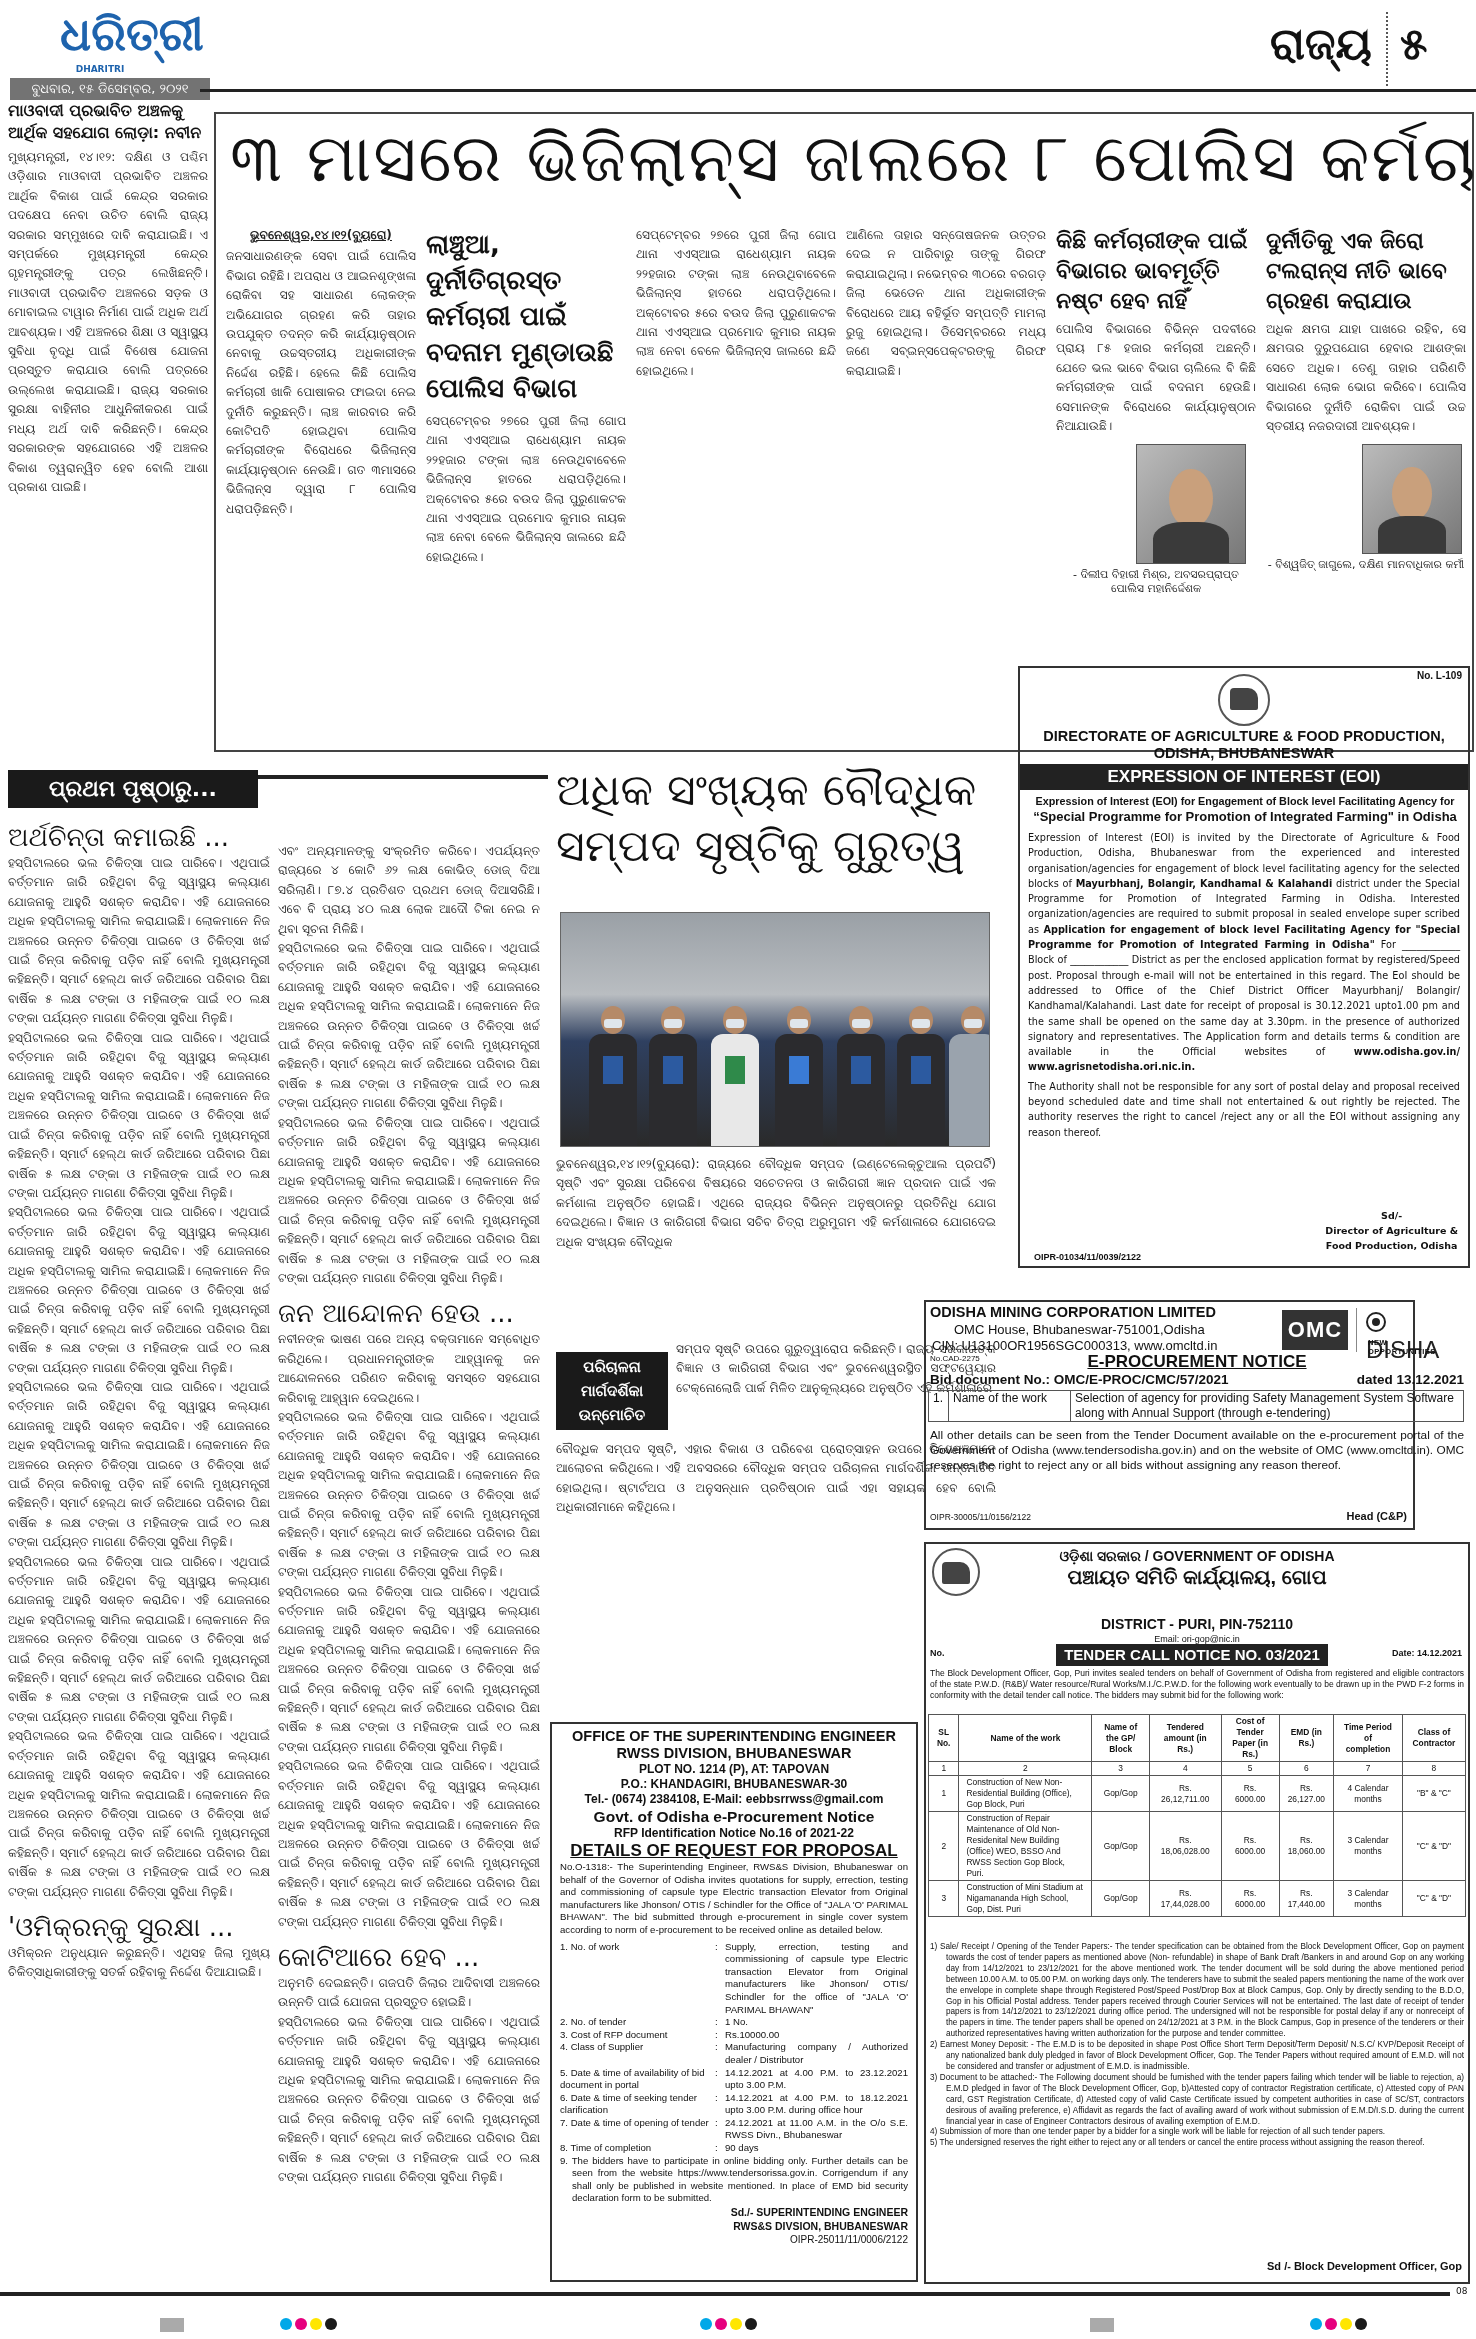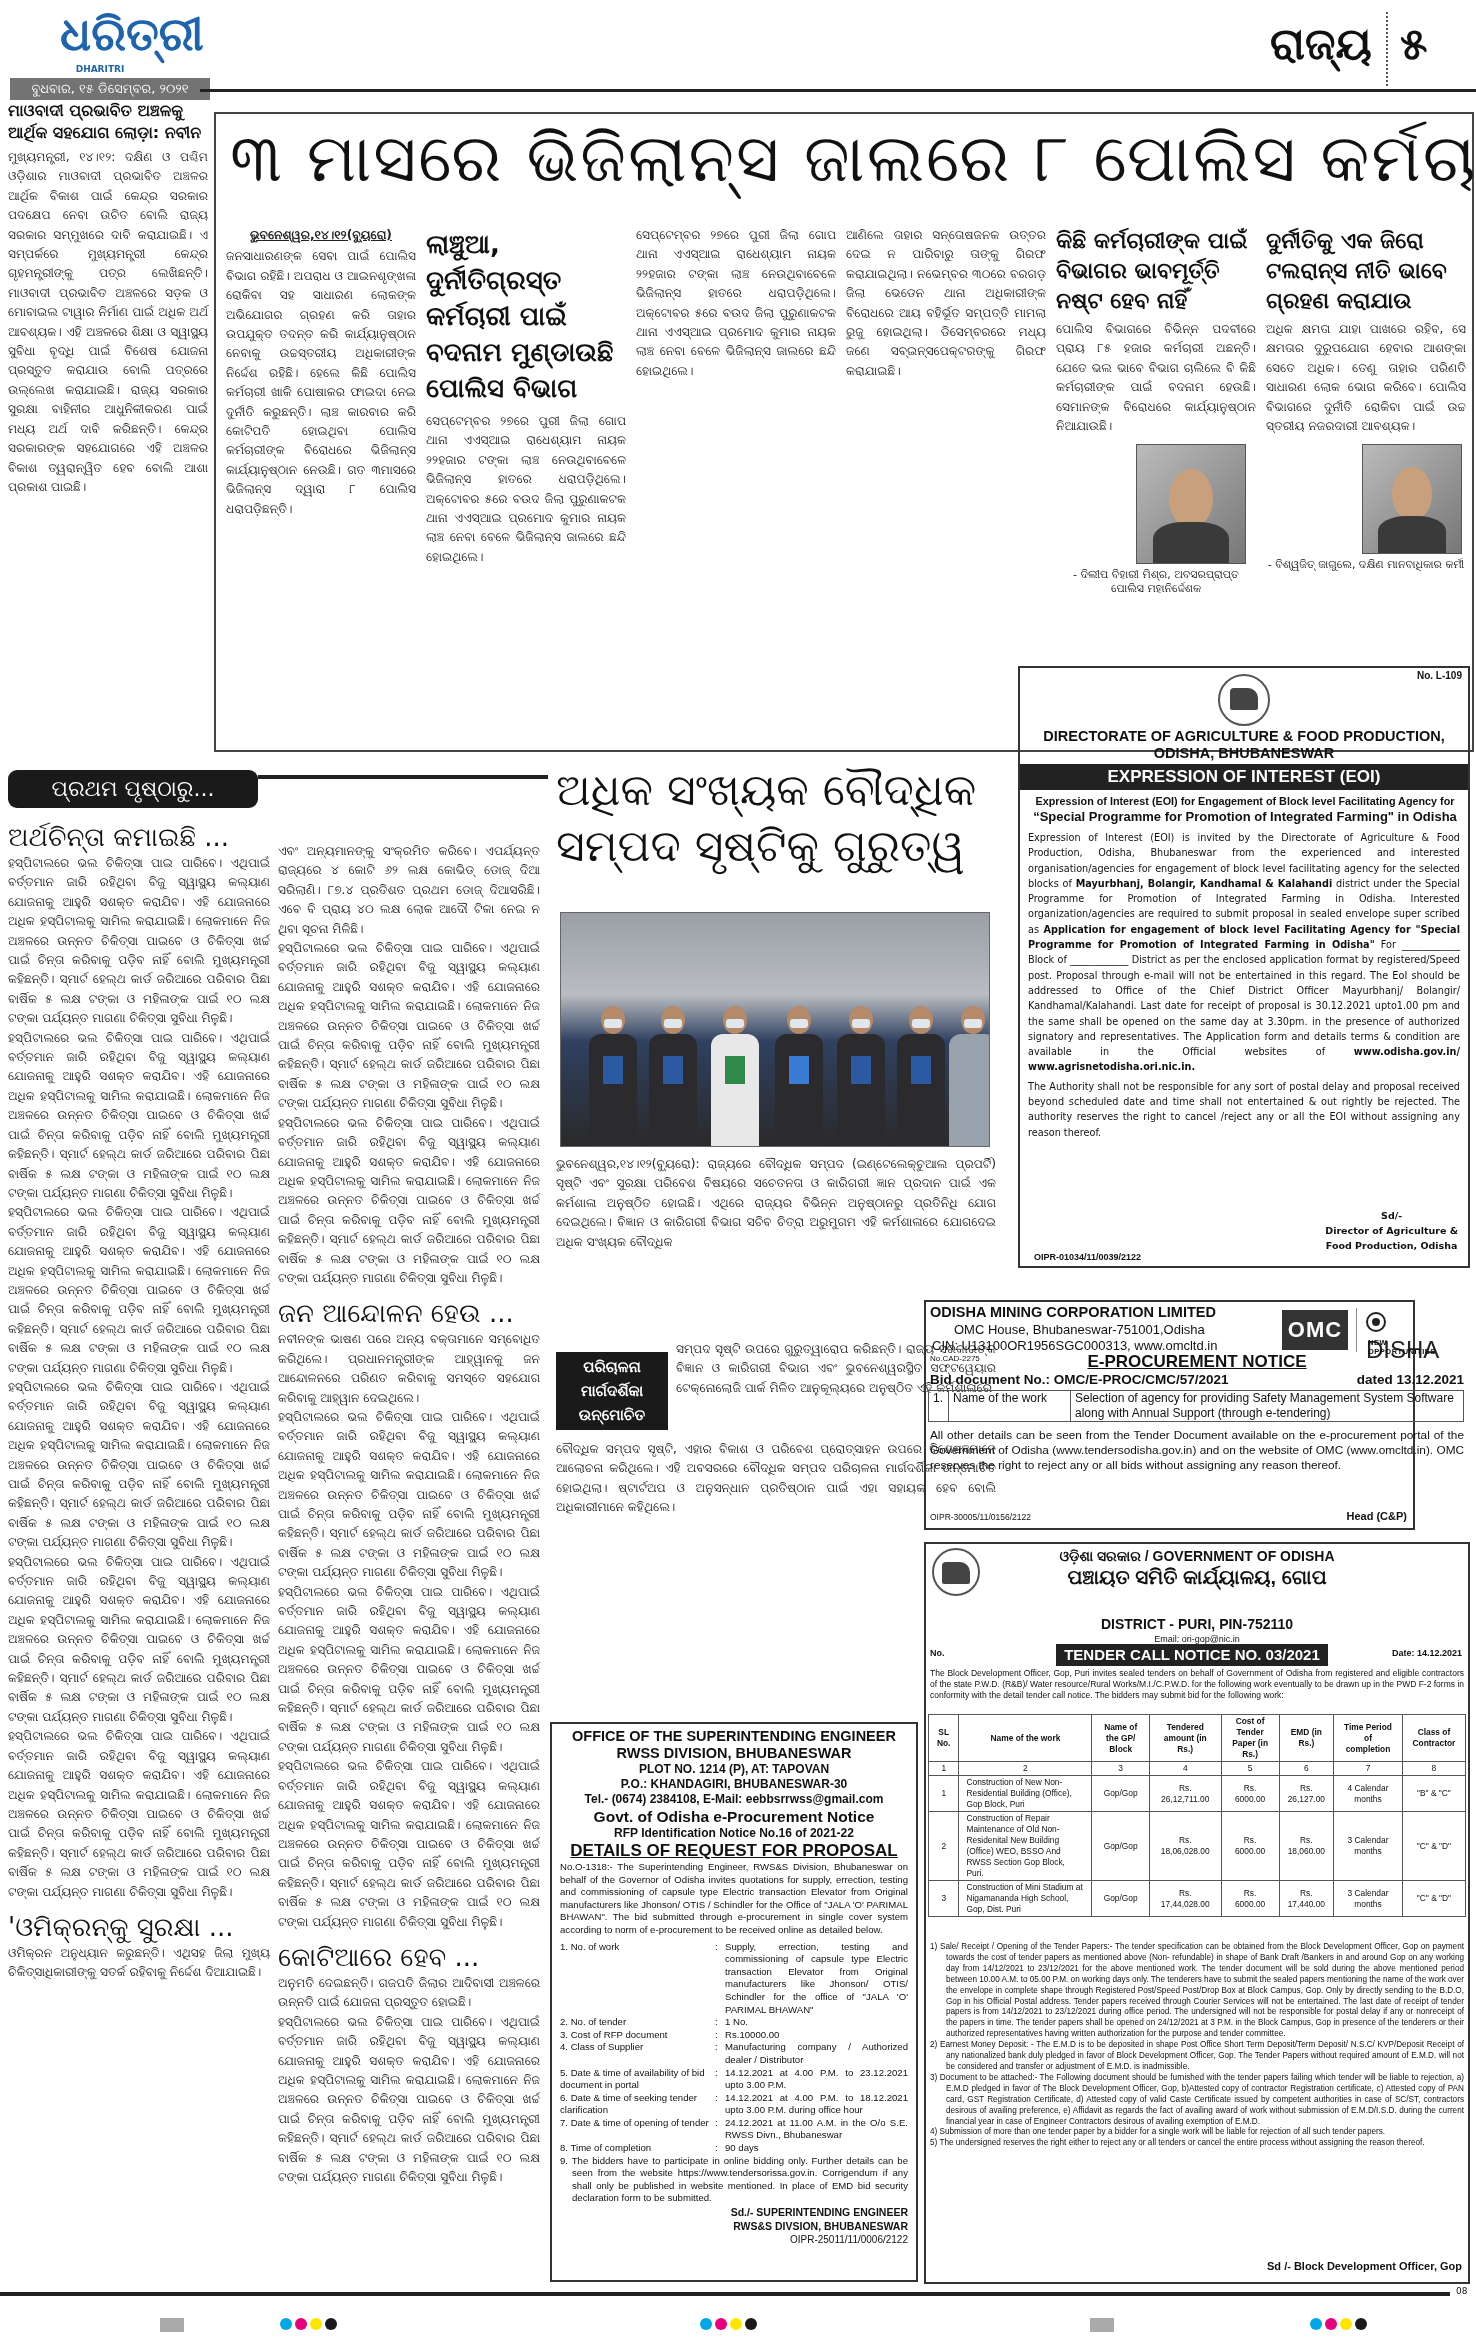--- a/index.html
+++ b/index.html
@@ -24,21 +24,21 @@
   #main-headline { left: 14px; top: 4px; font-size: 66px; line-height: 82px; font-weight: normal; letter-spacing: 2px; white-space: nowrap; }
   .mcol { top: 112px; height: 510px; overflow: hidden; }
   .dateline { text-decoration: underline; font-weight: bold; text-align: center; display: block; margin-bottom: 2px; }
   .subhead-bold { font-size: 26px; font-weight: bold; line-height: 36px; }
   .subhead-md { font-size: 22px; line-height: 30px; font-weight: bold; }
   .photo { background: linear-gradient(135deg, #bbb, #777); border: 1px solid #555; }
   .photo .face { position: absolute; left: 30%; top: 20%; width: 40%; height: 50%; border-radius: 50%; background: #c9a07c; }
   .photo .body { position: absolute; left: 15%; top: 65%; width: 70%; height: 35%; background: #3a3a3a; border-radius: 40% 40% 0 0; }
   .caption { font-size: 11px; text-align: center; line-height: 14px; }
   
-  #pratham-bar { left: 8px; top: 770px; width: 250px; height: 38px; background: #1a1a1a; color: #fff; font-size: 22px; line-height: 38px; text-align: center; font-weight: normal; border-radius: 9px; }
+  #pratham-bar { left: 8px; top: 770px; width: 250px; height: 38px; background: #1a1a1a; color: #fff; font-size: 22px; line-height: 38px; text-align: center; font-weight: bold; }
   #pratham-rule { left: 258px; top: 775px; width: 290px; height: 4px; background: #222; }
   .sec-head { font-size: 26px; line-height: 34px; }
   #left-lower-1 { left: 8px; top: 820px; width: 262px; height: 1510px; overflow: hidden; }
   #left-lower-2 { left: 278px; top: 820px; width: 262px; height: 1510px; overflow: hidden; }
   
   #mid-headline { left: 556px; top: 762px; width: 440px; font-size: 44px; line-height: 56px; }
   #mid-photo { left: 560px; top: 912px; width: 430px; height: 235px; background: linear-gradient(#9aa0a6 0%, #b9bdc1 35%, #2f4060 55%, #2a2a2a 100%); border: 1px solid #666; overflow: hidden; }
   .person { position: absolute; bottom: 0; width: 48px; height: 140px; }
   .person .hd { width: 24px; height: 28px; border-radius: 50%; background: #b58a68; margin: 0 auto; position: relative; }
   .person .hd::after { content: ""; position: absolute; left: 3px; top: 13px; width: 18px; height: 9px; background: #dfe6ec; border-radius: 3px; }

